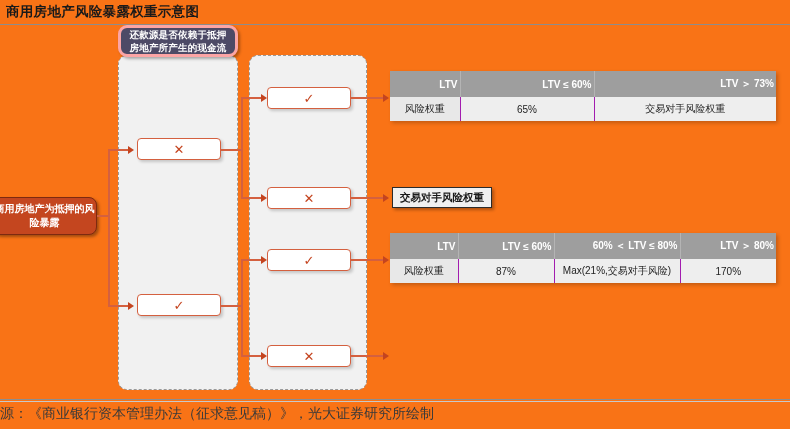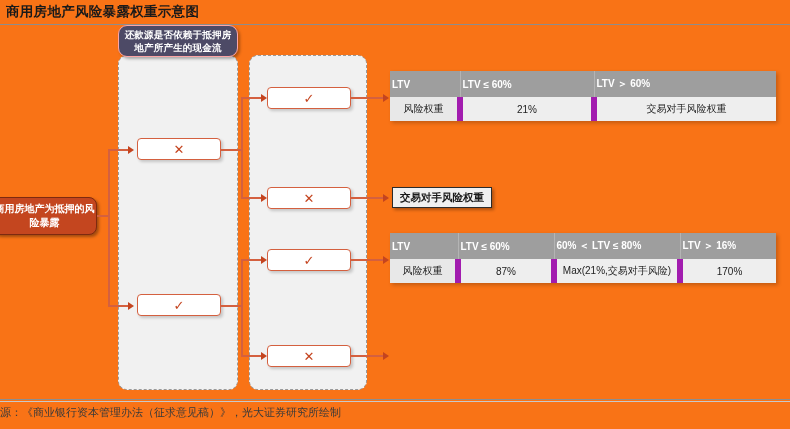--- a/index.html
+++ b/index.html
@@ -40,38 +40,38 @@
   }
   .rule-bottom2 {
     position: absolute;
     left: 0; top: 401px;
     width: 790px; height: 1px;
     background: #c8c8c8;
   }
   .source {
     position: absolute;
     left: 0px; top: 405px;
-    font-size: 11px;
+    font-size: 14px;
     color: #3a3a3a;
     white-space: nowrap;
   }
 
   
   .lane {
     position: absolute;
     background: #f1f1f1;
     border: 1px dashed #9a9a9a;
     border-radius: 9px;
   }
 
   
   .pill {
     position: absolute;
     background: #4d4a66;
-    border: 1px solid #fca5a5;
+    border: 3px solid #fca5a5;
     border-radius: 9px;
     color: #ffffff;
     font-size: 9.5px;
     font-weight: bold;
     line-height: 13px;
     text-align: center;
     display: flex;
     align-items: center;
     justify-content: center;
     padding: 2px 4px;
@@ -133,31 +133,31 @@
     table-layout: fixed;
     box-shadow: 2px 2px 4px rgba(0,0,0,0.22);
   }
   .rw-table th {
     background: #9e9e9e;
     color: #ffffff;
     font-size: 10px;
     font-weight: bold;
     height: 26px;
     border-right: 1px solid #b4b4b4;
-    text-align: left;
+    text-align: right;
     padding: 0 2px;
     white-space: nowrap;
   }
   .rw-table th:last-child { border-right: none; }
   .rw-table td {
     background: #eeeeee;
     color: #222222;
     font-size: 10px;
     height: 24px;
-    border-right: 6px solid #a21caf;
+    border-right: 1px solid #a21caf;
     text-align: center;
     padding: 0 2px;
     white-space: nowrap;
   }
   .rw-table td:last-child { border-right: none; }
   .rw-table td:first-child { background: #e8e8e8; }
 
   
   .hline {
     position: absolute;
@@ -254,27 +254,27 @@
   <table class="rw-table" style="left:390px; top:71px; width:386px;">
     <colgroup>
       <col style="width:70px">
         <col style="width:134px">
         <col style="width:182px">
     </colgroup>
     <thead>
       <tr>
         <th>LTV</th>
         <th>LTV ≤ 60%</th>
-        <th>LTV ＞ 60%</th>
+        <th>LTV ＞ 73%</th>
       </tr>
     </thead>
     <tbody>
       <tr>
         <td>风险权重</td>
-        <td>21%</td>
+        <td>65%</td>
         <td>交易对手风险权重</td>
       </tr>
     </tbody>
   </table>
 
   <div class="callout" style="left:392px; top:187px; width:100px; height:21px;">
     <span>交易对手风险权重</span>
   </div>
 
   <table class="rw-table" style="left:390px; top:233px; width:386px;">
@@ -282,21 +282,21 @@
       <col style="width:68px">
         <col style="width:96px">
         <col style="width:126px">
         <col style="width:96px">
     </colgroup>
     <thead>
       <tr>
         <th>LTV</th>
         <th>LTV ≤ 60%</th>
         <th>60% ＜ LTV ≤ 80%</th>
-        <th>LTV ＞ 16%</th>
+        <th>LTV ＞ 80%</th>
       </tr>
     </thead>
     <tbody>
       <tr>
         <td>风险权重</td>
         <td>87%</td>
         <td>Max(21%,交易对手风险)</td>
         <td>170%</td>
       </tr>
     </tbody>

